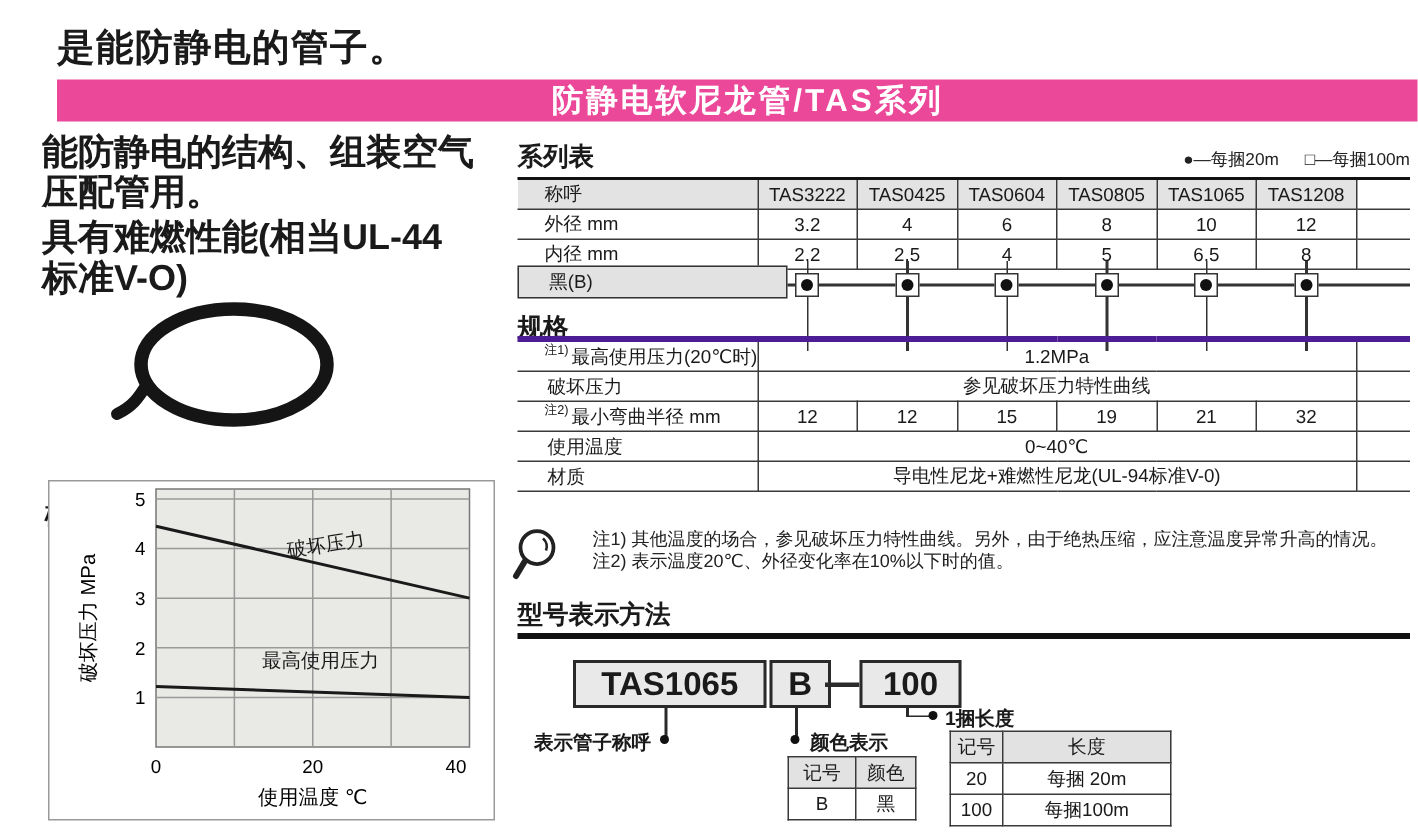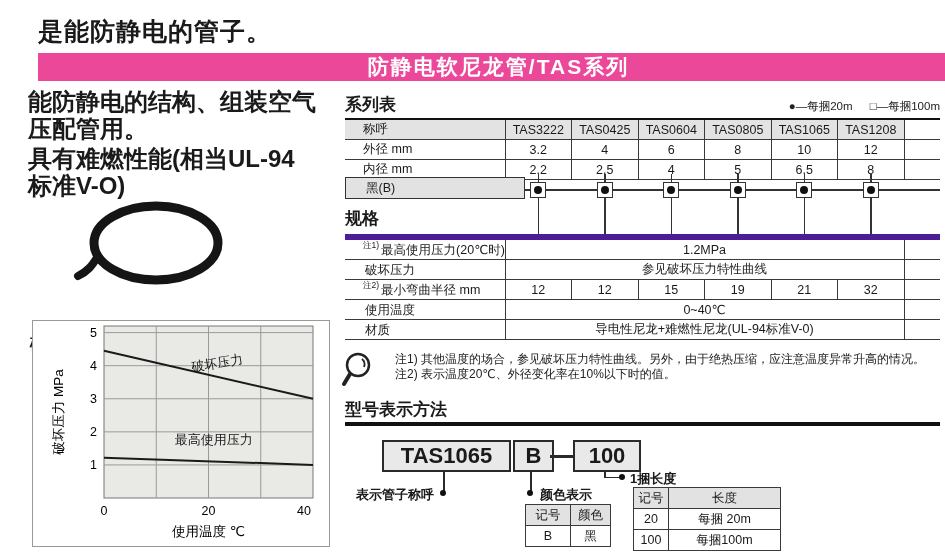--- a/index.html
+++ b/index.html
@@ -24,21 +24,21 @@
   
   table.grid{border-collapse:collapse;table-layout:fixed;width:595px;font-size:12.5px;}
   table.grid td,table.grid th{padding:0;height:19px;text-align:center;border:1px solid #3a3a3a;
     overflow:hidden;white-space:nowrap;font-weight:normal;}
   table.grid .lbl{text-align:left;padding-left:18px;border-left:none;margin-left:38px;}
   table.grid .ext{border-right:none;border-left:1px solid #3a3a3a;background:#fff;}
   .series-tbl{left:345px;top:118px;border-top:2px solid #111;}
   .series-tbl th{background:#e3e3e3;font-weight:bold;height:16px;}
   .series-tbl th.lbl{font-weight:normal;}
   .series-tbl th.ext{background:#fff;}
-  .spec-tbl{left:345px;top:234px;border-top:6px solid #4c1d95;}
+  .spec-tbl{left:345px;top:224px;border-top:4px solid #4c1d95;}
   .sup{font-size:8.5px;vertical-align:6px;margin-right:2px;}
   
   .band{left:345px;top:174px;width:595px;height:60px;}
   .band .hline{position:absolute;left:161px;right:0;top:15px;height:1.5px;background:#333;}
   .sym{position:absolute;top:0;width:0;height:100%;}
   .sym .vline{position:absolute;left:-0.75px;top:0;width:1.5px;height:100%;background:#333;}
   .sym .sq{position:absolute;left:-8.5px;top:7.5px;width:14px;height:14px;background:#fff;
     border:1.5px solid #333;display:flex;align-items:center;justify-content:center;}
   .sym .dot{width:8px;height:8px;border-radius:50%;background:#111;}
   .blk-label{left:345px;top:177px;width:158px;height:20px;background:#e2e2e2;border:1.5px solid #333;
@@ -63,21 +63,21 @@
 </head>
 <body>
 
 <div class="abs main-title">是能防静电的管子。</div>
 <div class="abs banner">
   <span>防静电软尼龙管/TAS系列</span>
 </div>
 
 <div class="abs intro" style="top:88px;">能防静电的结构、组装空气
 压配管用。</div>
-<div class="abs intro" style="top:145px;">具有难燃性能(相当UL-94
+<div class="abs intro" style="top:145px;">具有难燃性能(相当UL-44
 标准V-O)</div>
 
 <svg class="abs" style="left:40px;top:196px;" width="260" height="98">
   <ellipse cx="116" cy="47" rx="62" ry="37" fill="none" stroke="#151515" stroke-width="9"></ellipse>
   <path d="M58 60 C 52 70, 48 75, 38 80" fill="none" stroke="#151515" stroke-width="8" stroke-linecap="round"></path>
 </svg>
 
 <div class="abs chart-title">破坏压力特性曲线及使用压力</div>
 <div class="abs chart-box">
   <svg id="chart-svg" width="296" height="225">

